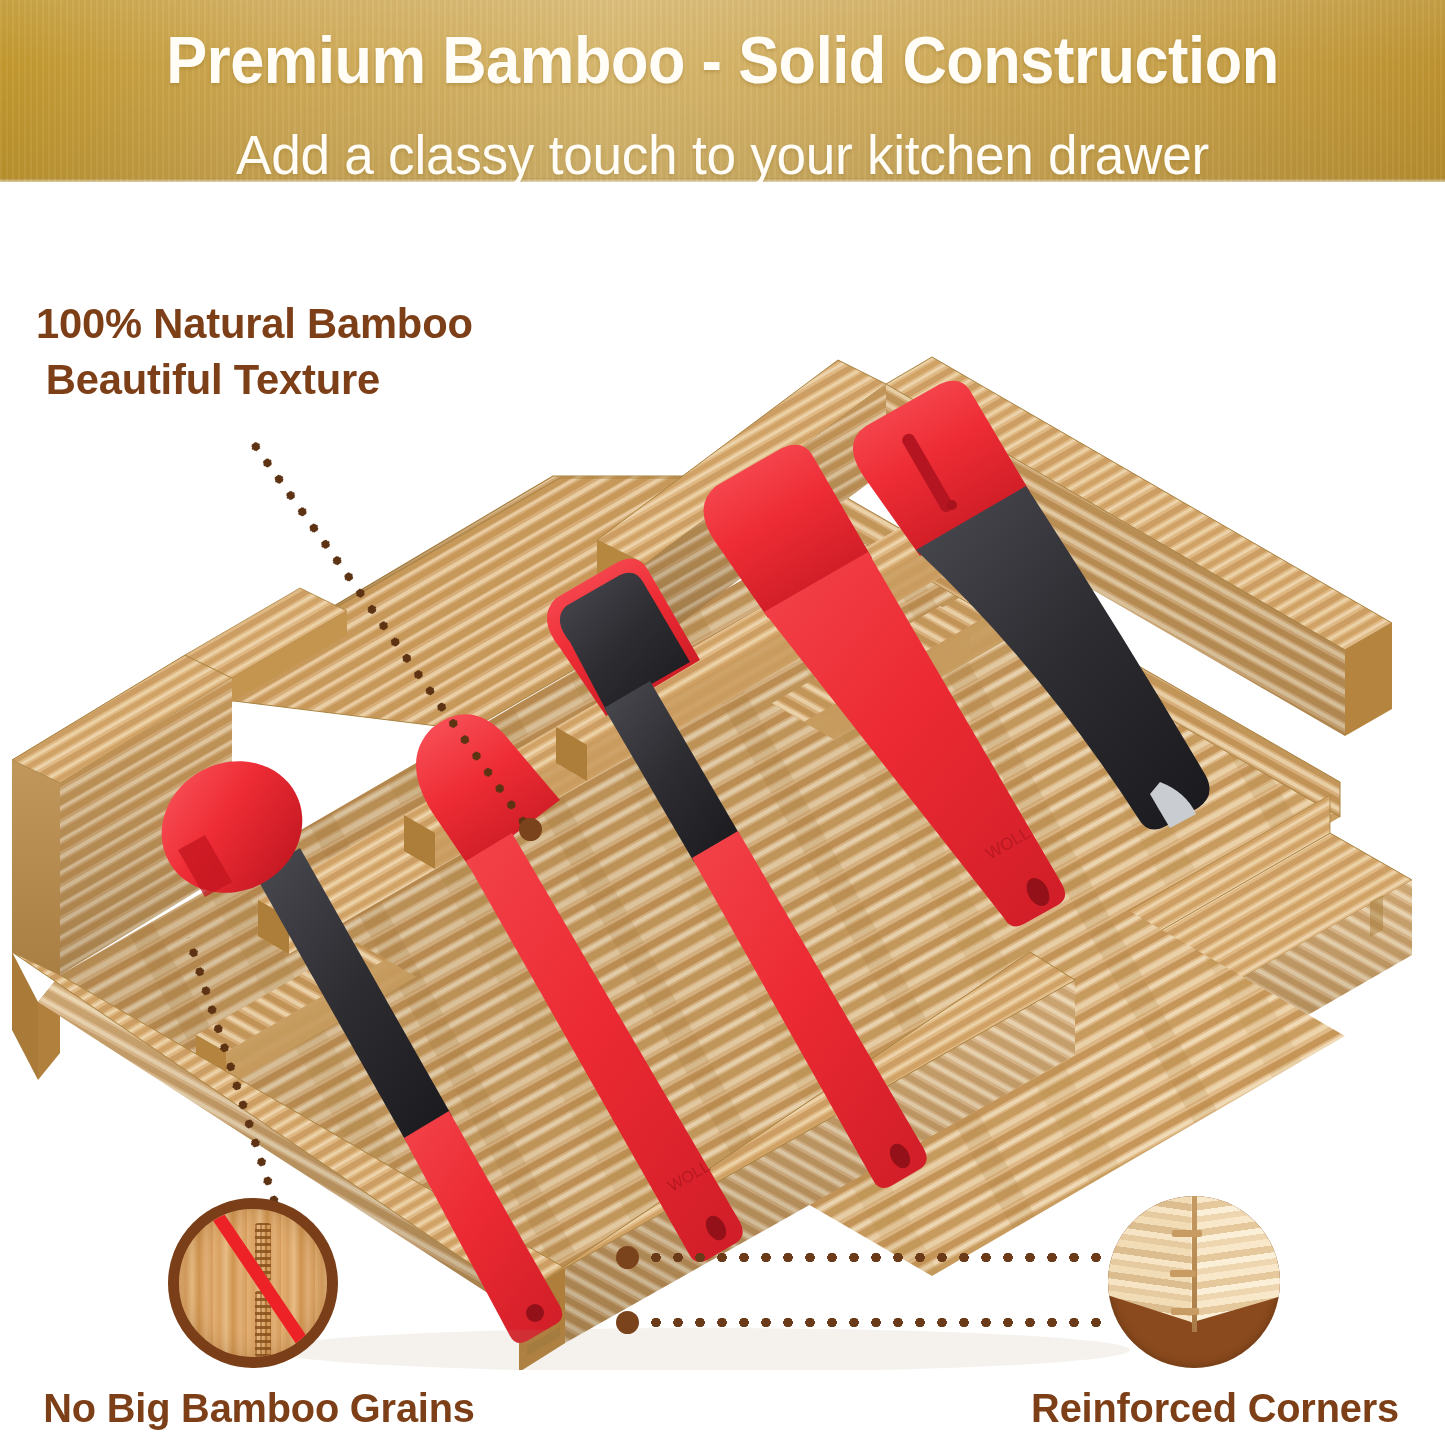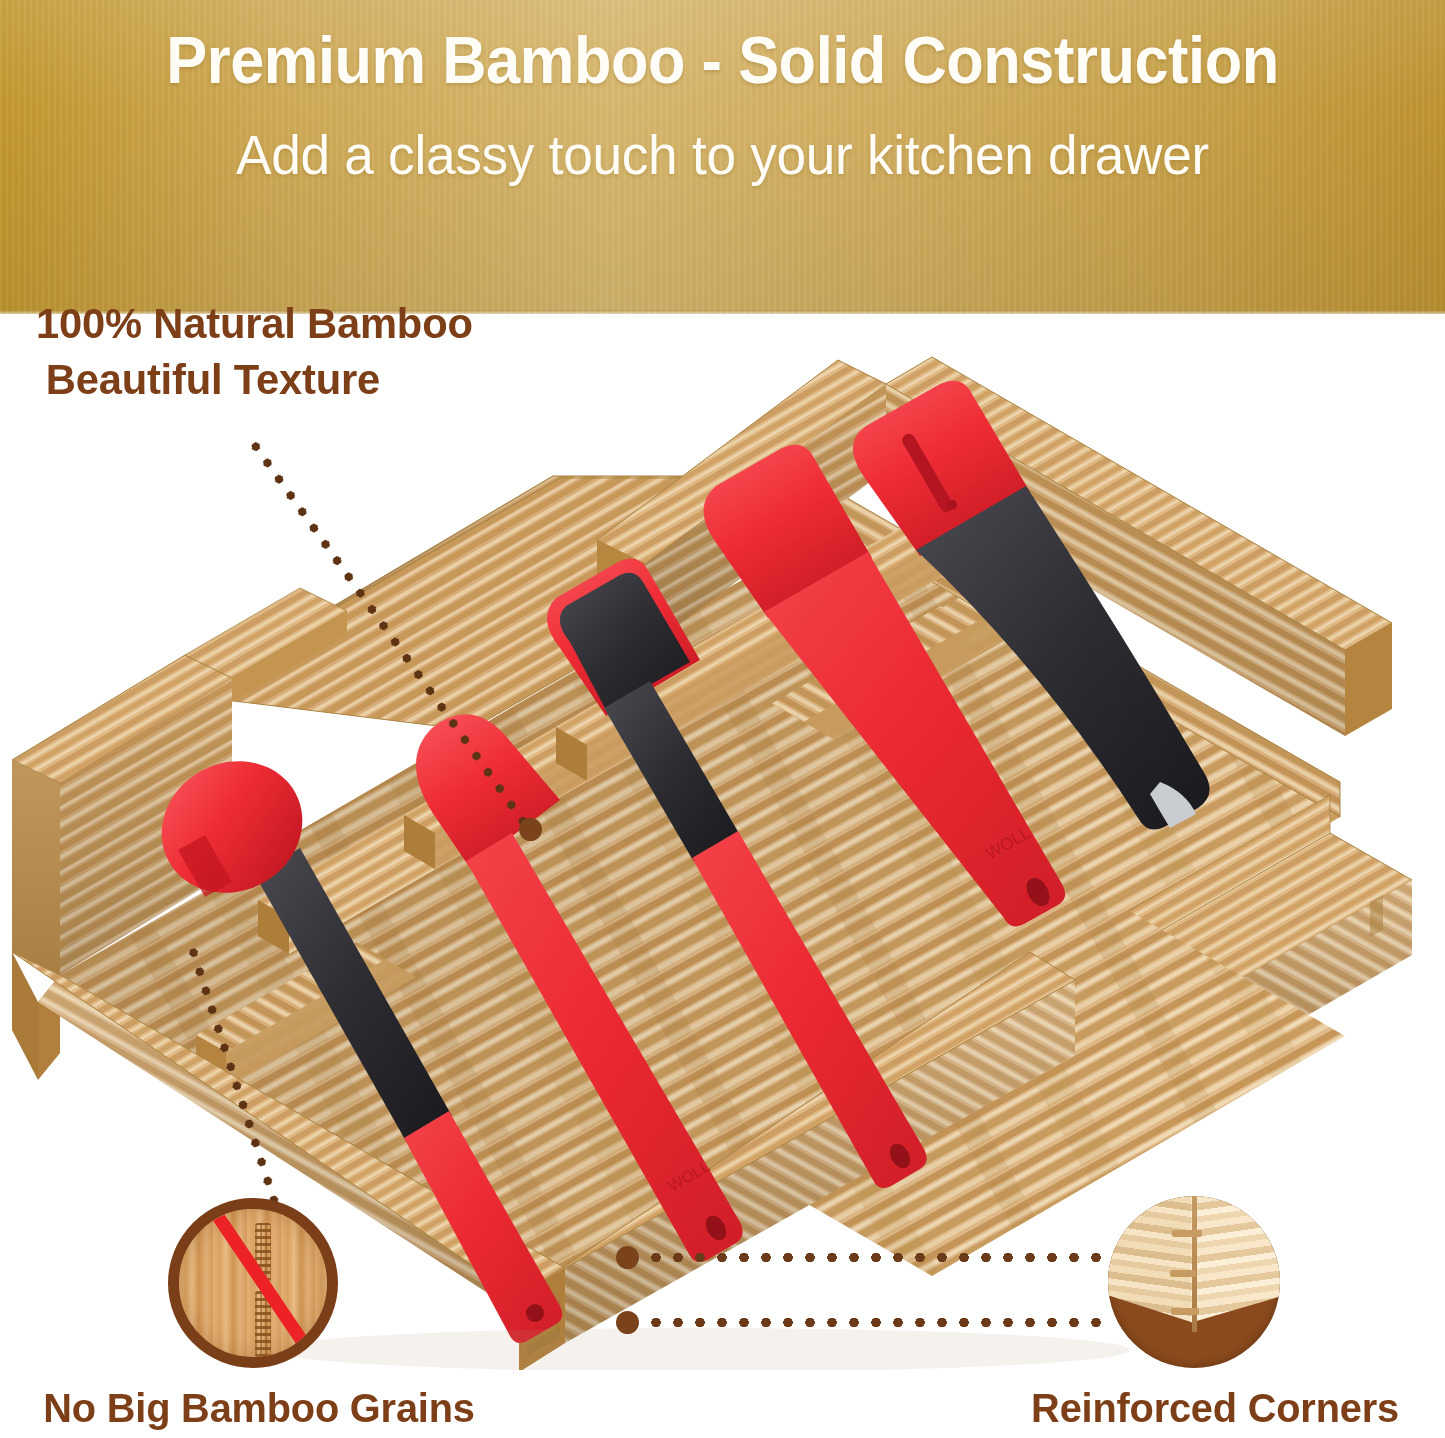--- a/index.html
+++ b/index.html
@@ -7,21 +7,21 @@
   body {
     font-family: "Liberation Sans", sans-serif;
     background: #ffffff;
     position: relative;
     overflow: hidden;
   }
   #stage { position: absolute; left:0; top:0; width:1445px; height:1438px; }
 
   
   .banner{
-    position:absolute; left:0; top:0; width:1445px; height:314px;
+    position:absolute; left:0; top:0; width:1445px; height:182px;
     background:
       linear-gradient(180deg, rgba(255,255,255,0.10) 0%, rgba(0,0,0,0.00) 35%, rgba(0,0,0,0.06) 100%),
       linear-gradient(90deg, #c3992f 0%, #cfa955 18%, #d8b86e 42%, #d2ae5f 62%, #c9a24a 82%, #bf9431 100%);
     overflow:hidden;
   }
   .banner::after{ 
     content:""; position:absolute; inset:0;
     background:repeating-linear-gradient(90deg,
       rgba(255,255,255,0.045) 0px, rgba(255,255,255,0.045) 2px,
       rgba(0,0,0,0.02) 2px, rgba(0,0,0,0.02) 6px);

